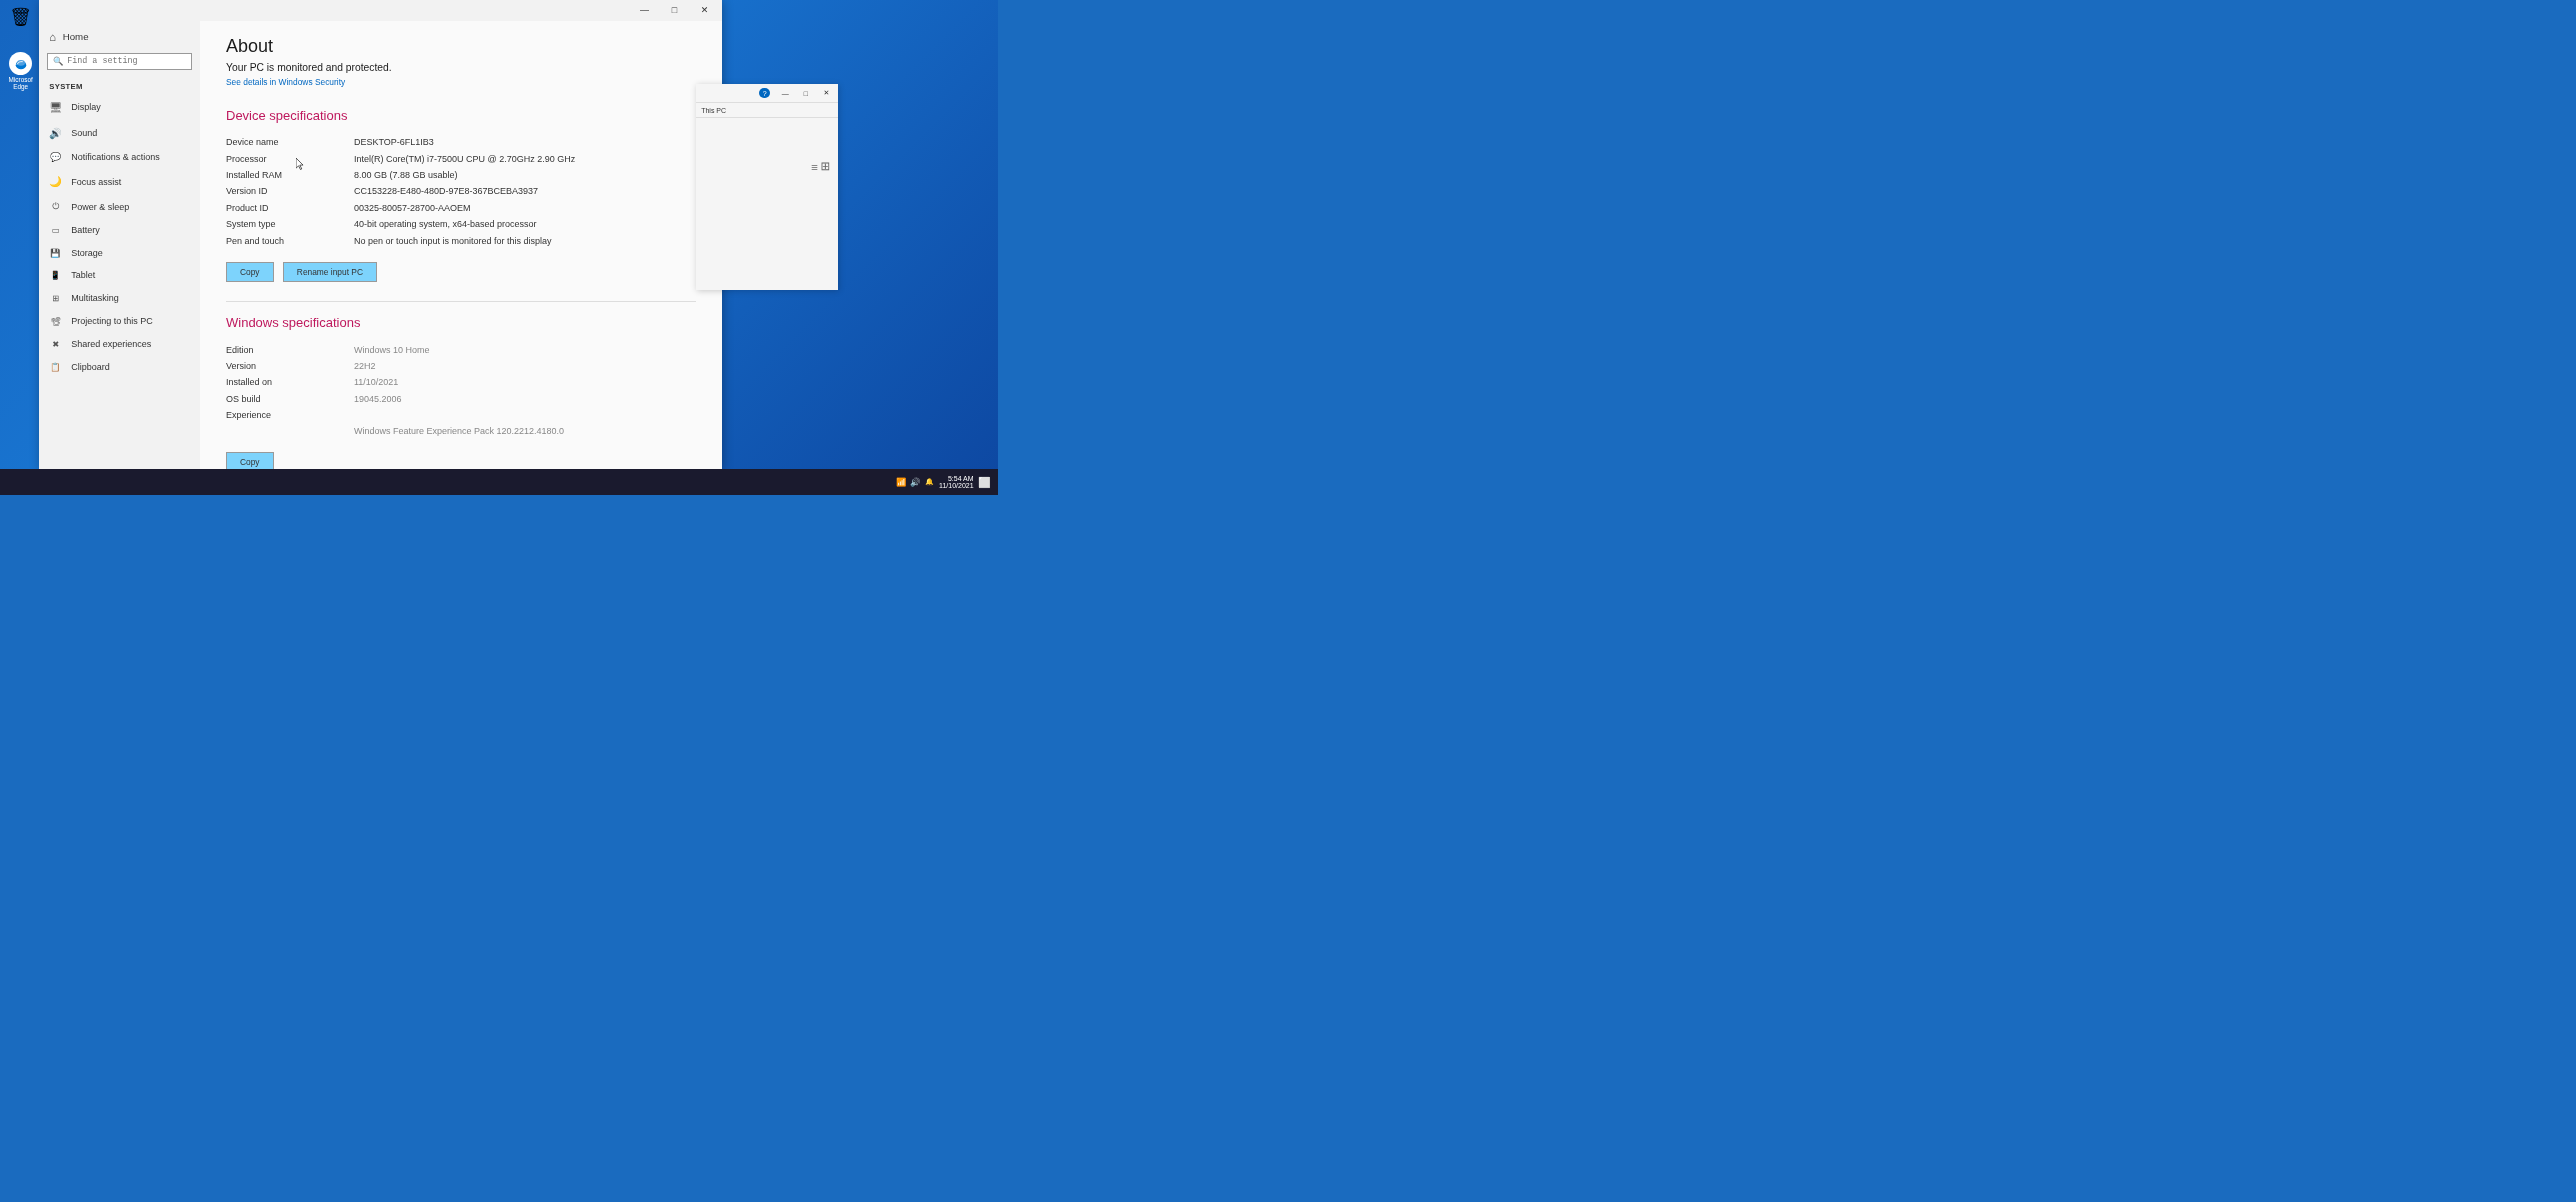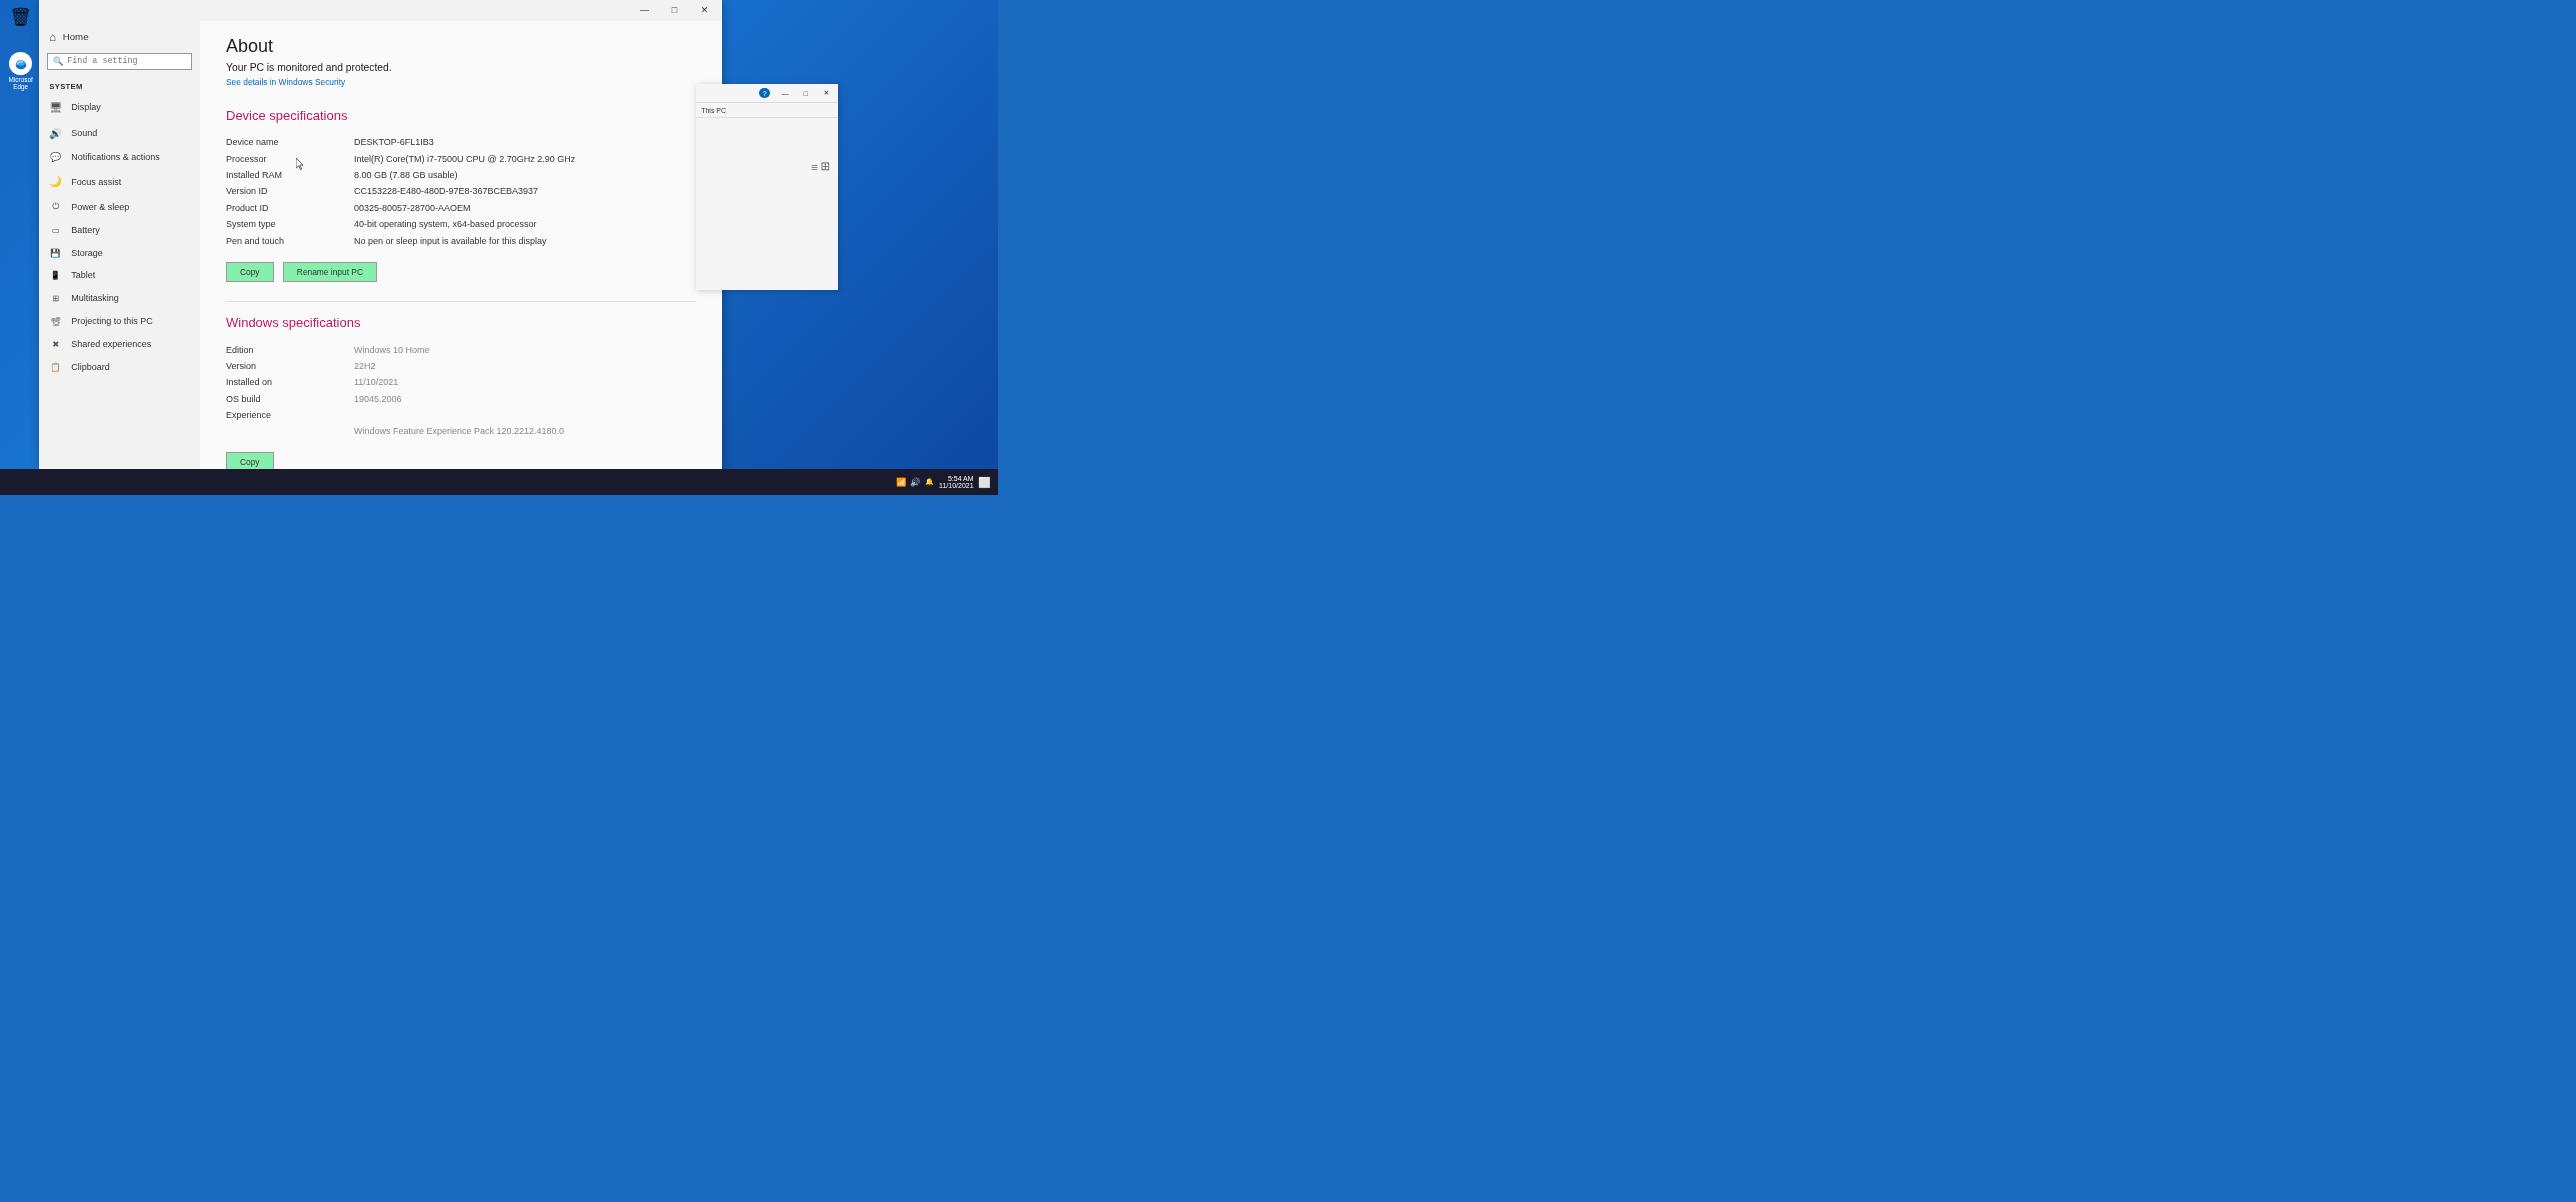--- a/index.html
+++ b/index.html
@@ -219,21 +219,21 @@
       font-weight: 400;
     }
 
     .spec-value {
       color: #333;
       flex: 1;
     }
 
     .action-btn {
       border: 0.6px solid #999;
-      background: #86efac;
+      background: #7dd3fc;
       padding: 3.9px 13px;
       font-size: 8.4px;
       cursor: pointer;
       margin-right: 6.4px;
       margin-bottom: 6.4px;
       color: #333;
     }
 
     .divider {
       border: none;
@@ -432,21 +432,21 @@
           <div class="spec-row">
             <span class="spec-label">Product ID</span>
             <span class="spec-value">00325-80057-28700-AAOEM</span>
           </div>
           <div class="spec-row">
             <span class="spec-label">System type</span>
             <span class="spec-value">40-bit operating system, x64-based processor</span>
           </div>
           <div class="spec-row">
             <span class="spec-label">Pen and touch</span>
-            <span class="spec-value">No pen or sleep input is available for this display</span>
+            <span class="spec-value">No pen or touch input is monitored for this display</span>
           </div>
         </div>
 
         <div style="margin-bottom:9px;">
           <button class="action-btn">Copy</button>
           <button class="action-btn">Rename input PC</button>
         </div>
 
         <hr class="divider">
 

